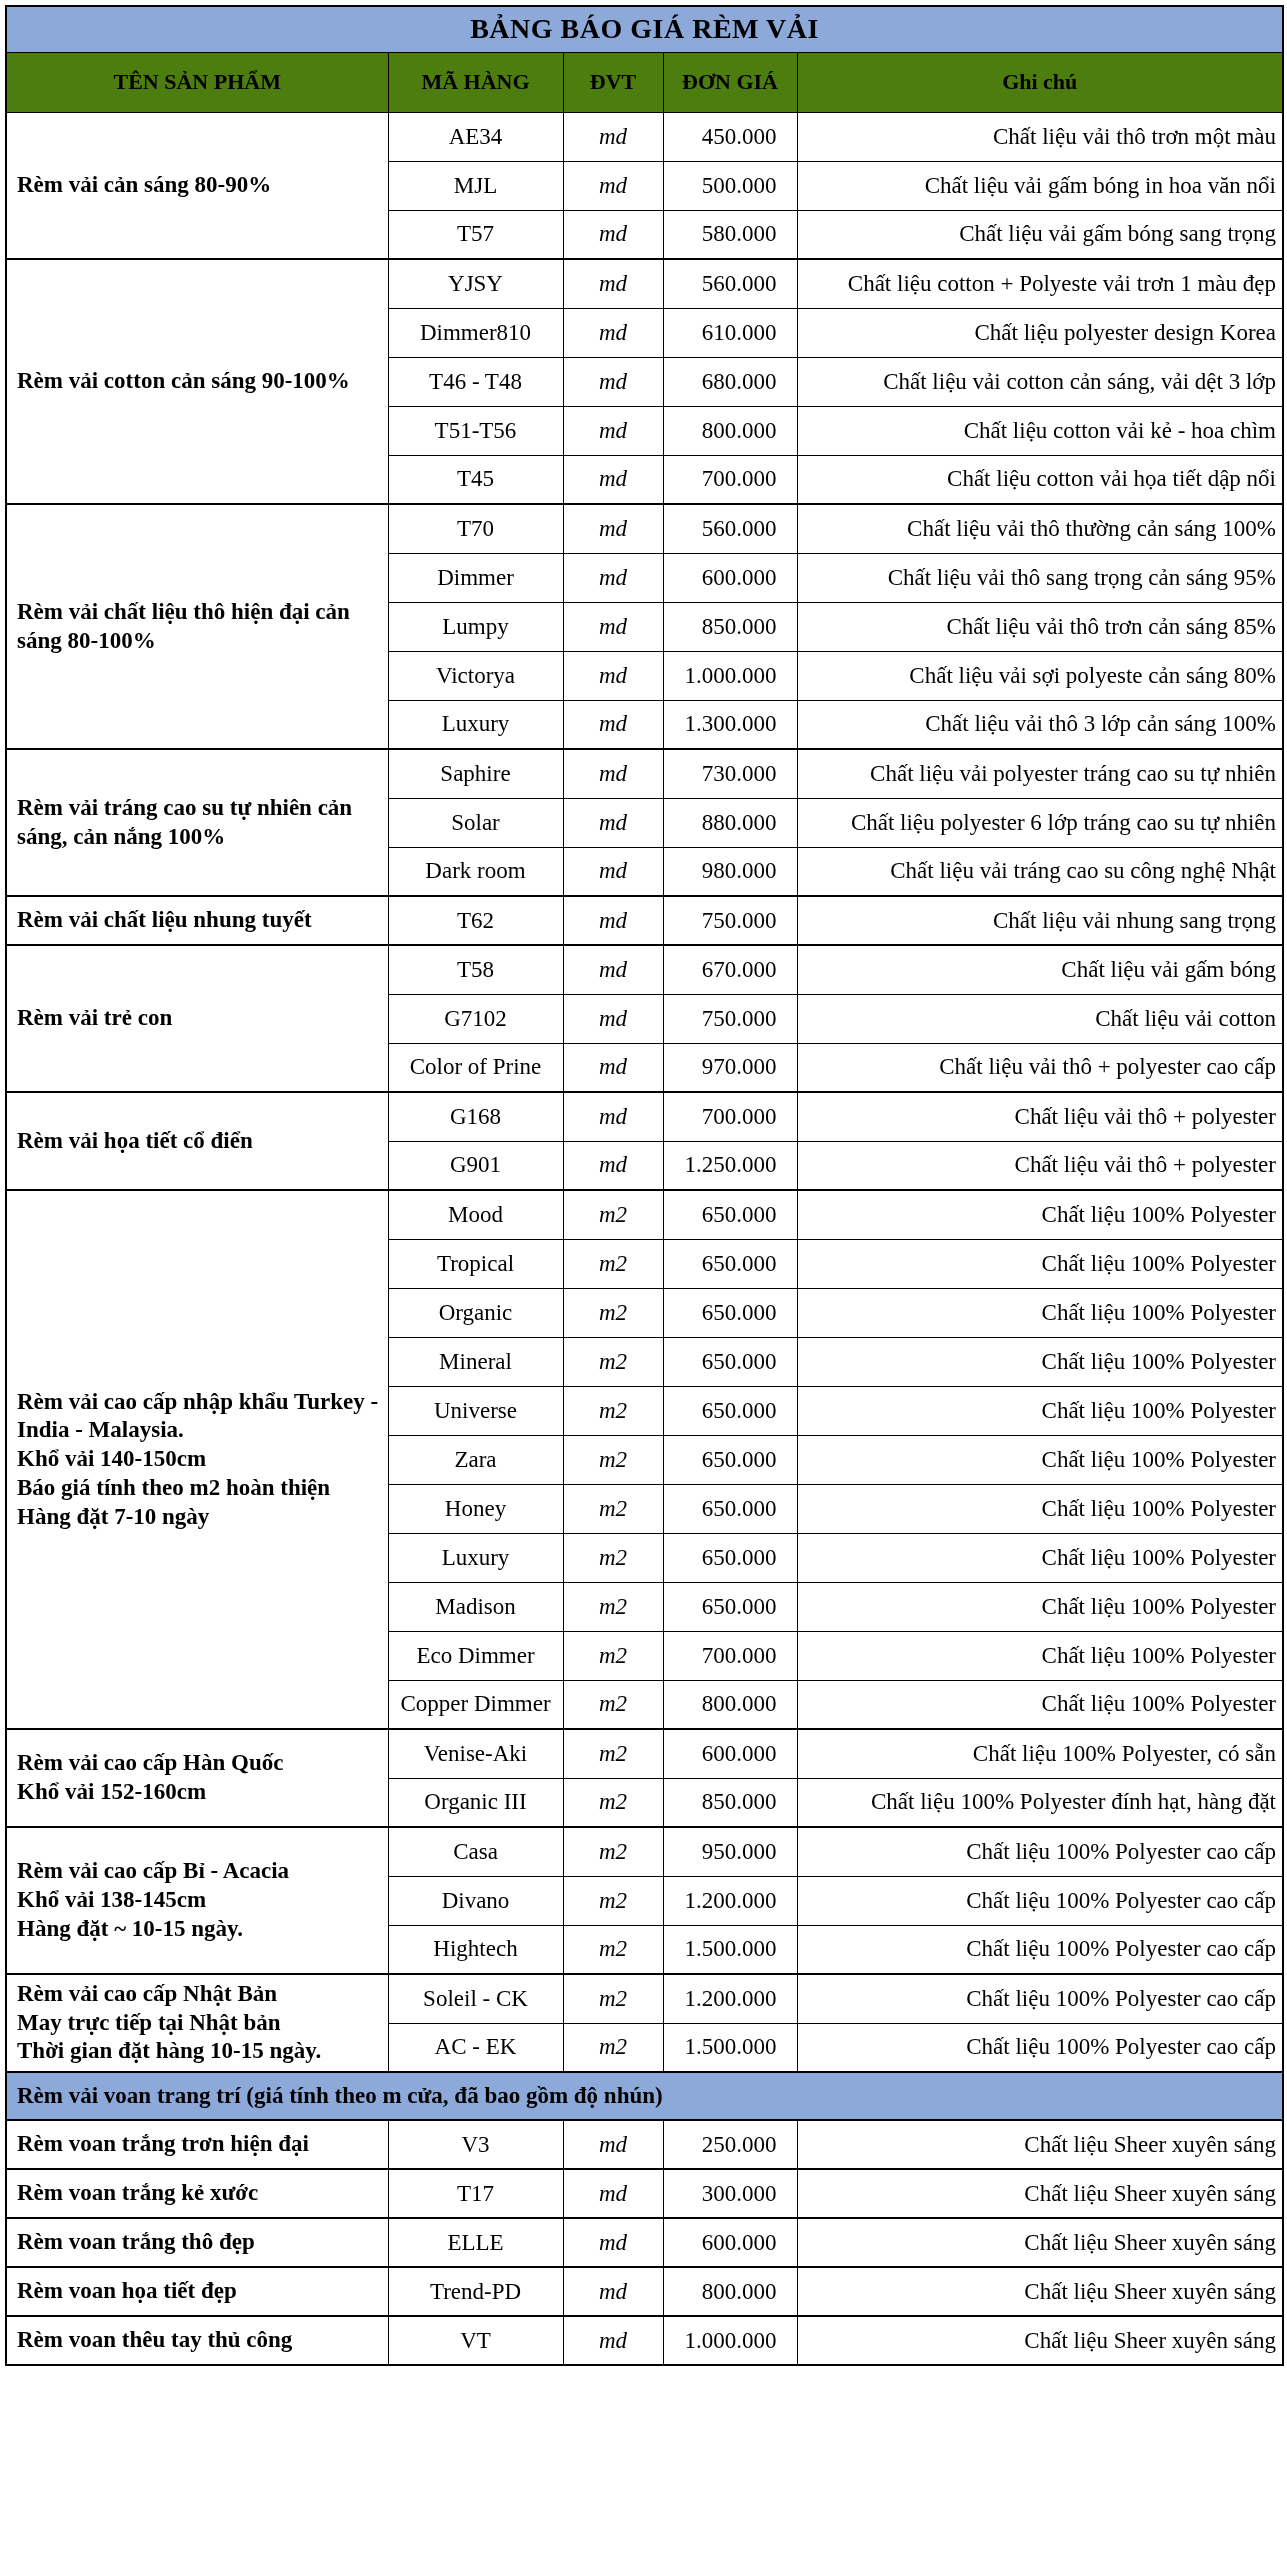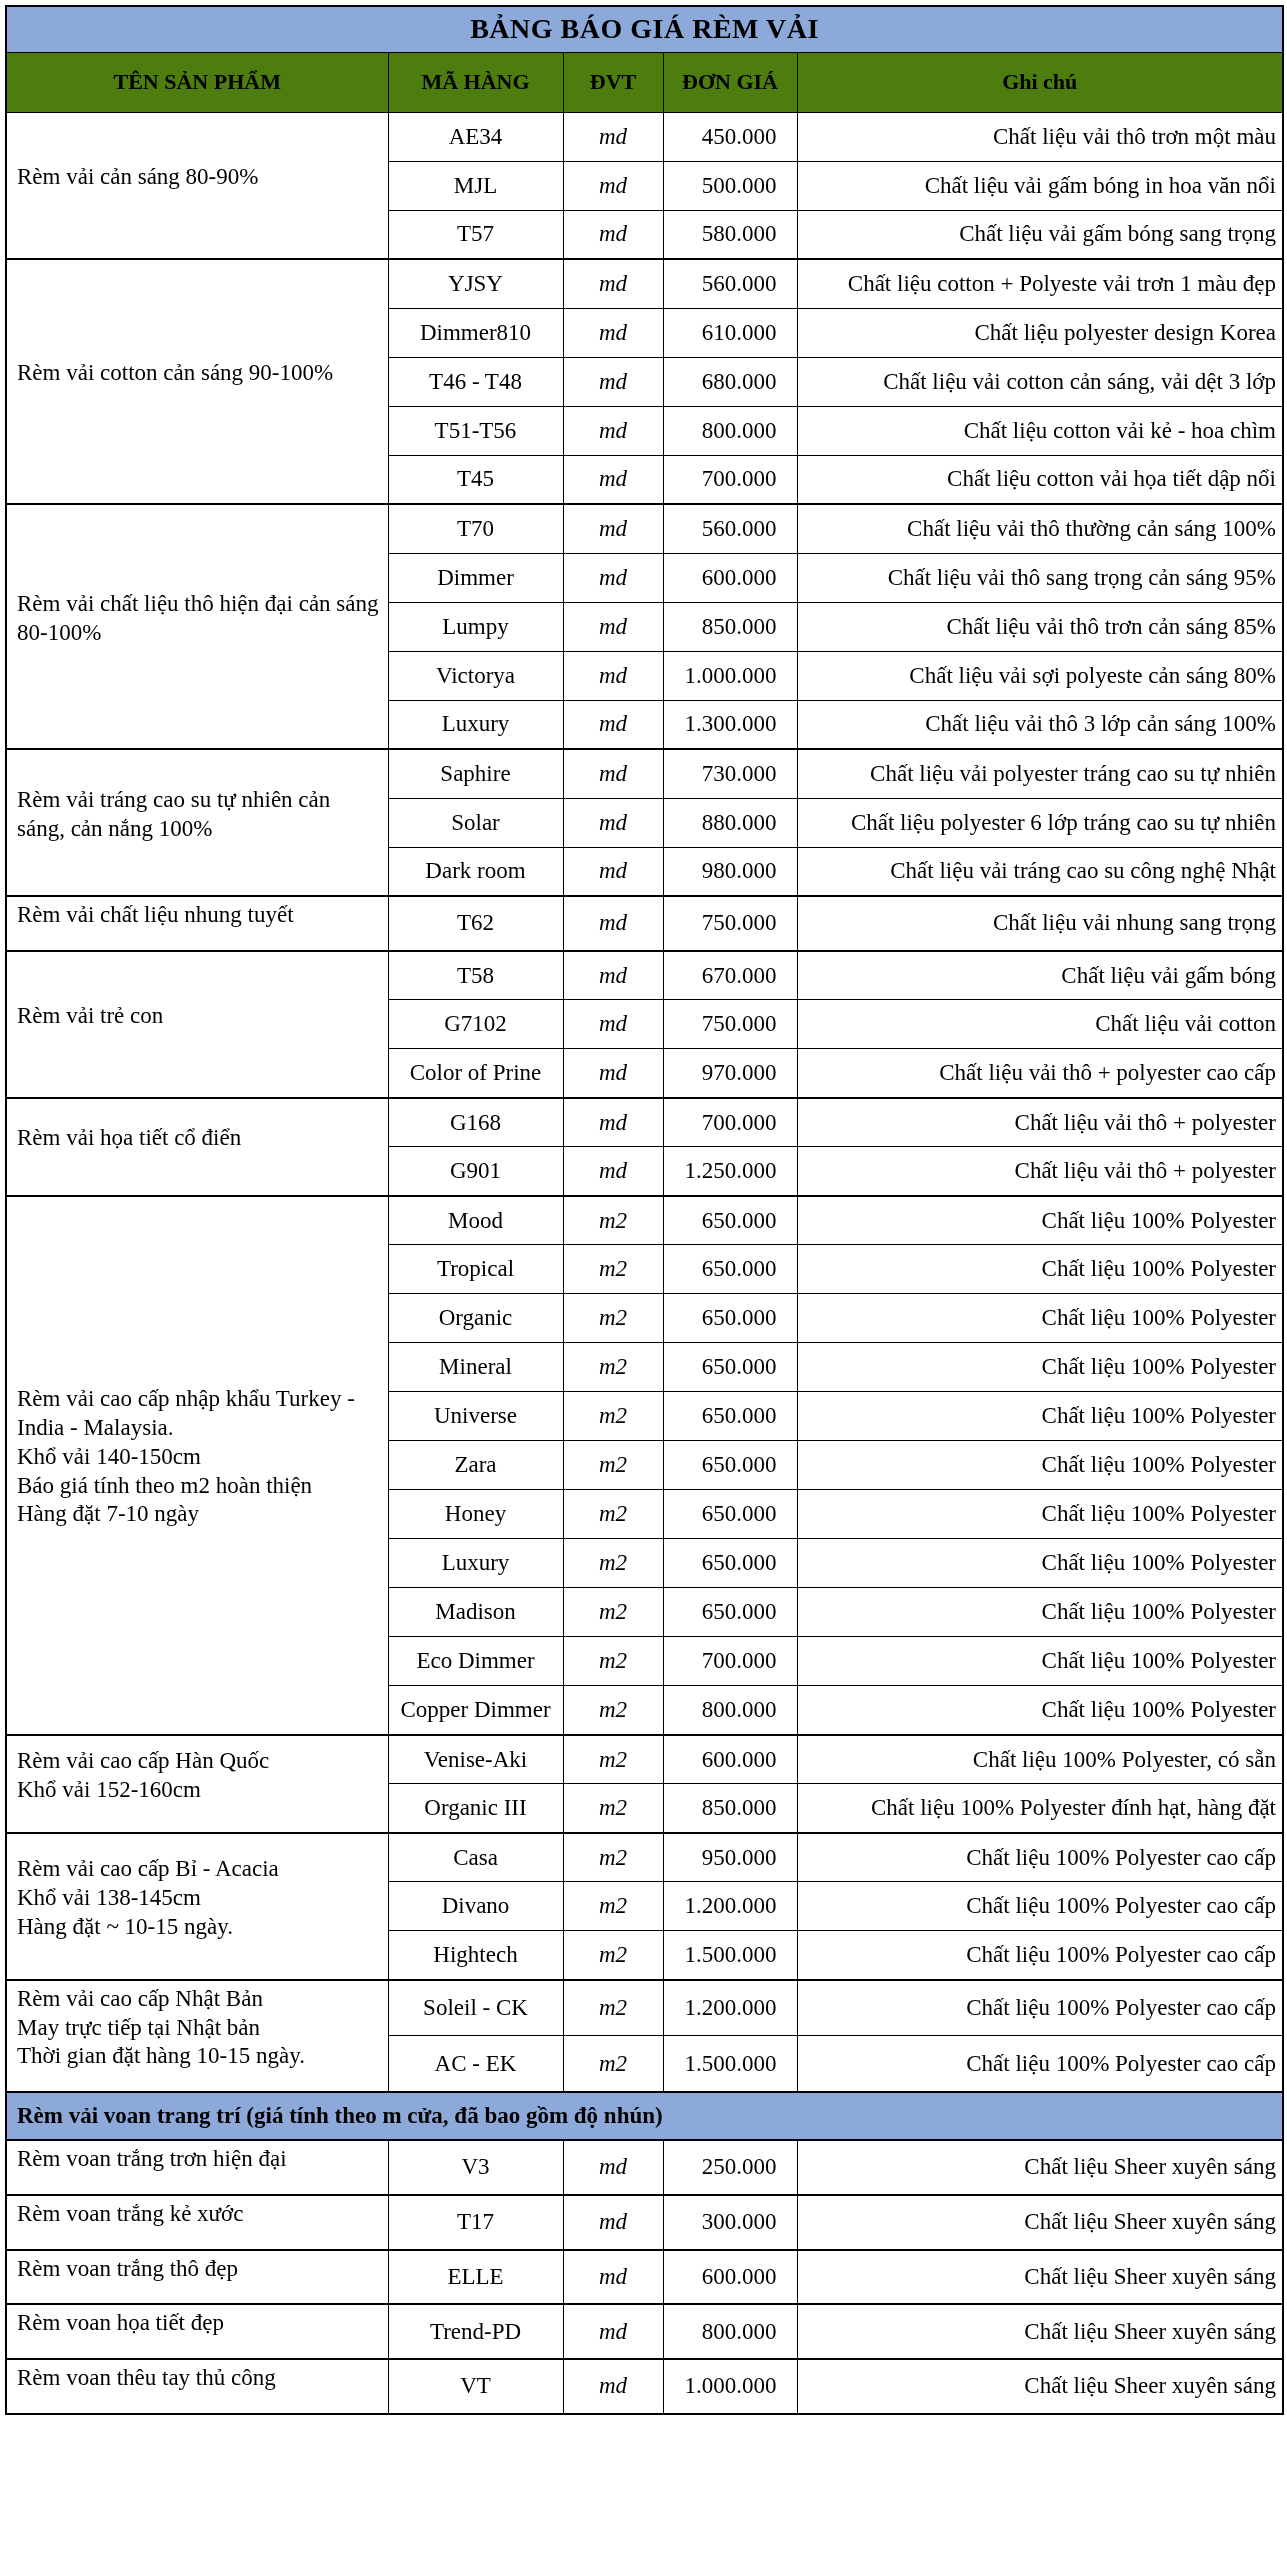--- a/index.html
+++ b/index.html
@@ -34,23 +34,23 @@
   tr.col-header th {
     height: 60px;
     font-size: 22px;
     font-weight: bold;
     text-align: center;
     background: #4d7c0f;
   }
   tr.col-header th.ghi-chu { }
   .price-table td { height: 49px; font-size: 23px; }
   td.name-cell {
-    font-weight: normal;
+    font-weight: bold;
     text-align: left;
-    padding: 4px 8px 20px 10px;
+    padding: 4px 8px 4px 10px;
     white-space: pre-line;
     line-height: 1.25;
     margin-top: 6px;
   }
   td.code-cell { text-align: center; }
   td.unit-cell { text-align: center; font-style: italic; }
   td.price-cell { text-align: right; padding-right: 20px; }
   td.note-cell { text-align: right; padding-right: 6px; }
   tr.group-start > td { border-top-width: 2px; }
   tr.section-row td {

